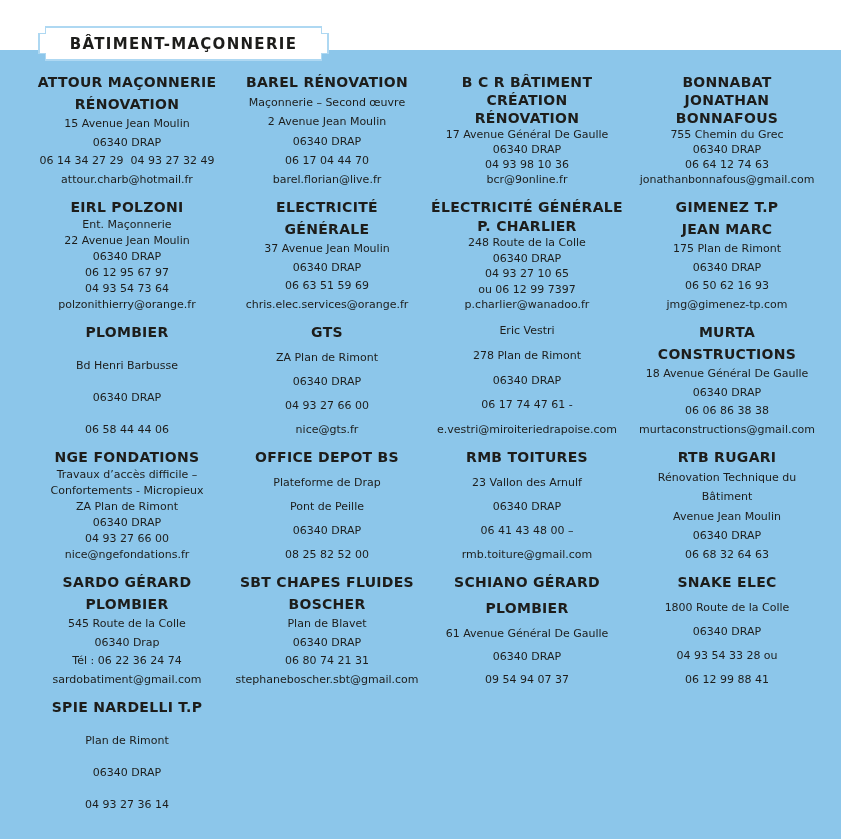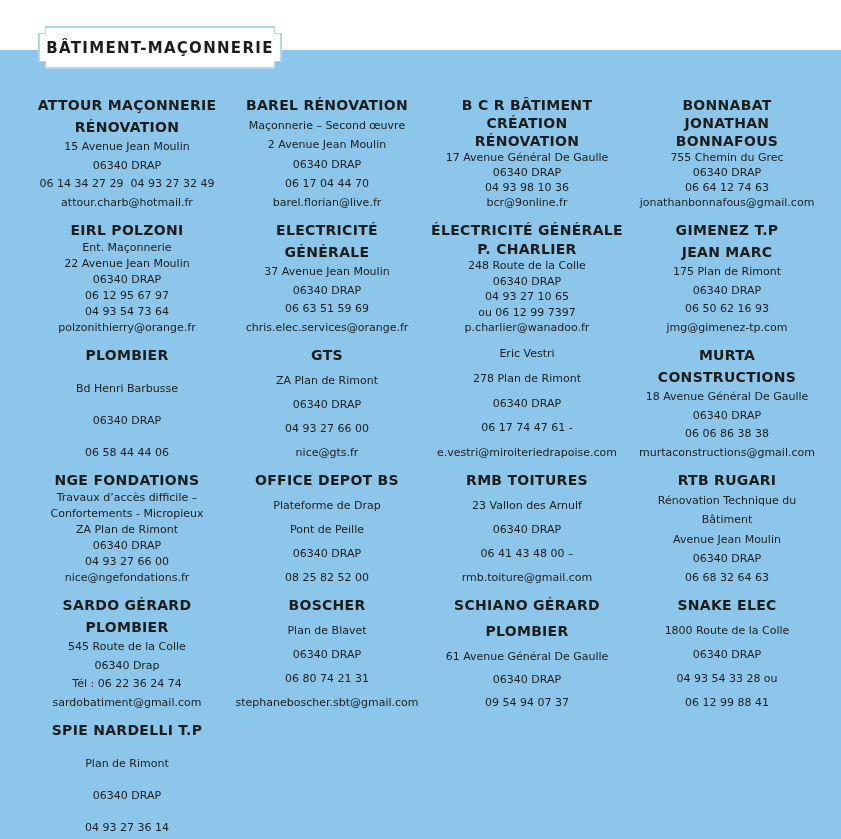--- a/index.html
+++ b/index.html
@@ -25,31 +25,32 @@
   .blue-area {
     position: absolute;
     left: 0; top: 50px;
     width: 841px; height: 789px;
     background: var(--blue, #8cc6ea);
     z-index: 1;
   }
   .header-tab {
     position: absolute;
     left: 38px; top: 26px;
-    width: 244px; height: 43px;
+    width: 244px; height: 35px;
     background: var(--border-blue, #aed8f2);
     z-index: 3;
     clip-path: polygon(
       7px 0, calc(100% - 7px) 0,
       calc(100% - 7px) 7px, 100% 7px,
       100% calc(100% - 7px), calc(100% - 7px) calc(100% - 7px),
       calc(100% - 7px) 100%, 7px 100%,
       7px calc(100% - 7px), 0 calc(100% - 7px),
       0 7px, 7px 7px
     );
+    padding-left: 47px;
   }
   .header-tab-inner {
     position: absolute;
     inset: 2px;
     background: #ffffff;
     display: flex;
     align-items: center;
     justify-content: center;
     clip-path: polygon(
       6px 0, calc(100% - 6px) 0,
@@ -61,21 +62,21 @@
     );
   }
   .header-title {
     font-weight: bold;
     font-size: 15px;
     letter-spacing: 1.3px;
     white-space: pre;
   }
   .grid {
     position: absolute;
-    left: 27px; top: 47px;
+    left: 27px; top: 24px;
     width: 800px;
     display: grid;
     grid-template-columns: repeat(4, 200px);
     grid-auto-rows: 113px;
     row-gap: 12px;
   }
   .entry-card {
     height: 113px;
     display: flex;
     flex-direction: column;
@@ -239,20 +240,21 @@
       </div>
       <div class="entry-card">
         <div class="name">SARDO GÉRARD</div>
         <div class="name">PLOMBIER</div>
         <div class="detail">545 Route de la Colle</div>
         <div class="detail">06340 Drap</div>
         <div class="detail">Tél : 06 22 36 24 74</div>
         <div class="detail">sardobatiment@gmail.com</div>
       </div>
       <div class="entry-card">
+        <div class="name">SBT CHAPES FLUIDES</div>
         <div class="name">BOSCHER</div>
         <div class="detail">Plan de Blavet</div>
         <div class="detail">06340 DRAP</div>
         <div class="detail">06 80 74 21 31</div>
         <div class="detail">stephaneboscher.sbt@gmail.com</div>
       </div>
       <div class="entry-card">
         <div class="name">SCHIANO GÉRARD</div>
         <div class="name">PLOMBIER</div>
         <div class="detail">61 Avenue Général De Gaulle</div>

